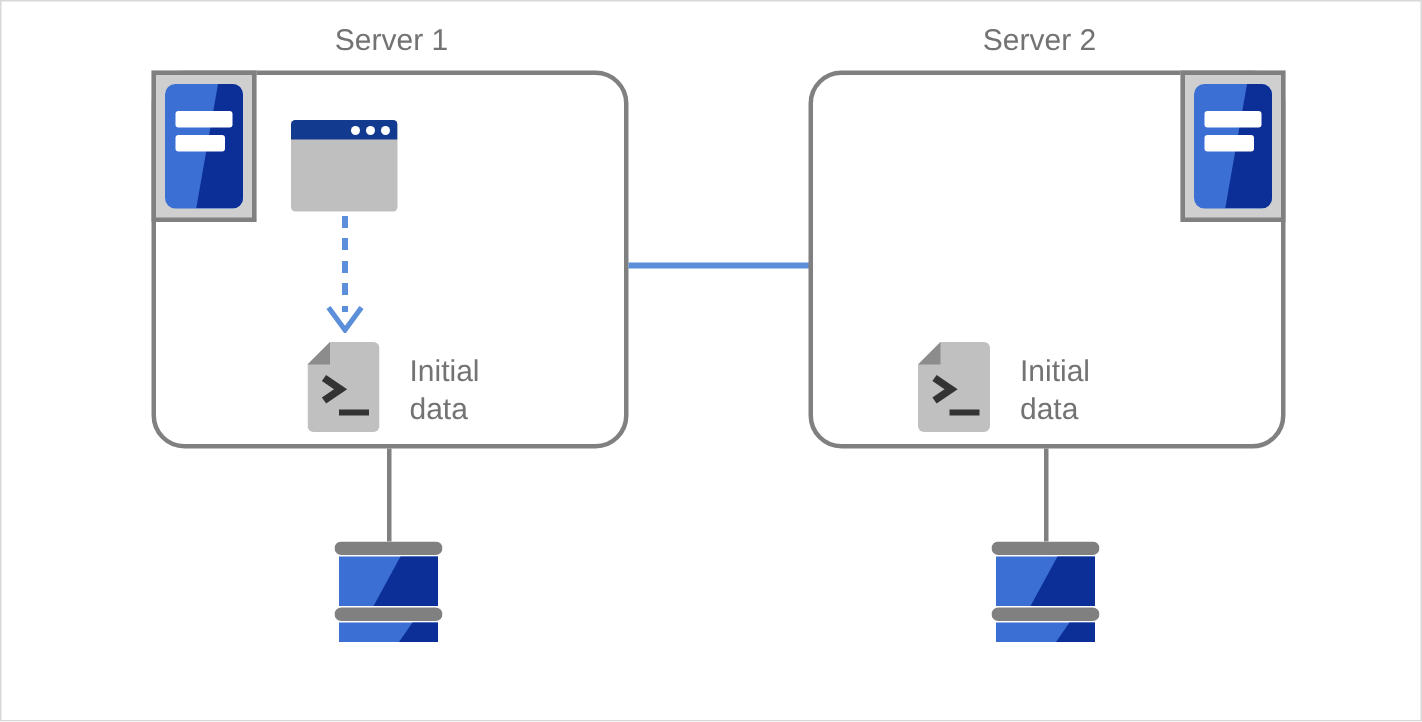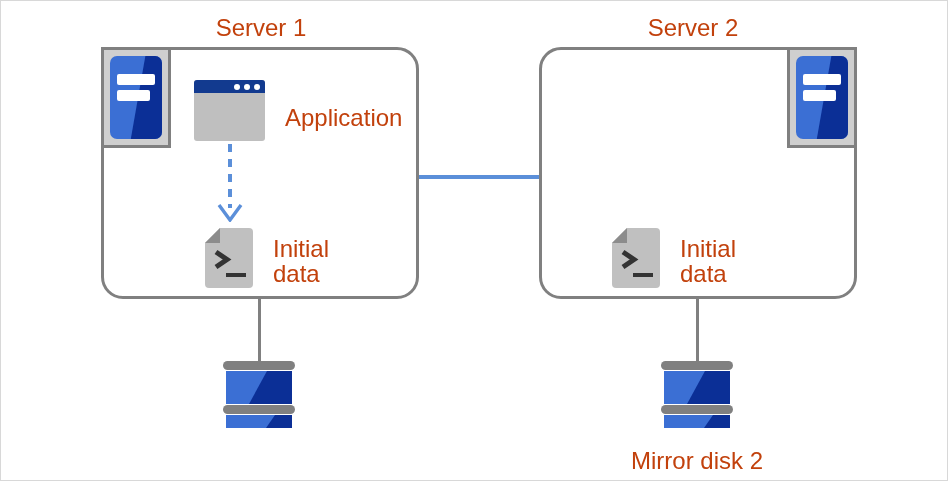--- a/index.html
+++ b/index.html
@@ -16,22 +16,22 @@
     height: 481px;
     background: #ffffff;
     border: 1px solid #d8d8d8;
     box-sizing: border-box;
     overflow: hidden;
   }
   .abs { position: absolute; }
 
   
   .label {
-    color: #c2410c;
-    font-size: 24px;
+    color: #737373;
+    font-size: 20px;
     line-height: 25px;
     white-space: pre-line;
     font-family: "Liberation Sans", sans-serif;
   }
   .label-center { text-align: center; }
 
   
   .server-box {
     border: 3px solid #808080;
     border-radius: 22px;
@@ -130,21 +130,20 @@
   </div>
 
   <div class="abs app-window" style="left:193px; top:79px; width:71px; height:61px;">
     <div class="app-titlebar">
       <span class="app-dot"></span>
       <span class="app-dot"></span>
       <span class="app-dot"></span>
     </div>
   </div>
 
-  <div class="abs label" style="left:284px; top:104px; width:180px;">Application</div>
 
   <div class="abs dash-arrow-line" style="left:227px; top:143px; height:64px;"></div>
   <div class="abs dash-arrow-head" style="left:216px; top:203px; width:26px; height:18px;">
     <svg width="26" height="18" viewBox="0 0 26 18" aria-hidden="true">
       <path d="M2 1 L13 16 L24 1" fill="none" stroke="#5b8fd9" stroke-width="3.4" stroke-linecap="butt" stroke-linejoin="miter"></path>
     </svg>
   </div>
 
   <div class="abs file-icon" style="left:204px; top:227px; width:48px; height:60px;">
     <svg width="48" height="60" viewBox="0 0 48 60" aria-hidden="true">
@@ -212,15 +211,14 @@
         <path d="M44 10 H69 V43 H26 Z" fill="#0b2f96"></path>
       </g>
       <rect x="0" y="44" width="72" height="9" rx="4.5" fill="#808080"></rect>
       <g>
         <rect x="3" y="54" width="66" height="13" fill="#3b6fd4"></rect>
         <path d="M52 54 H69 V67 H43 Z" fill="#0b2f96"></path>
       </g>
     </svg>
   </div>
 
-  <div class="abs label label-center" style="left:606px; top:447px; width:180px;">Mirror disk 2</div>
 
 </div>
 
 </body></html>

